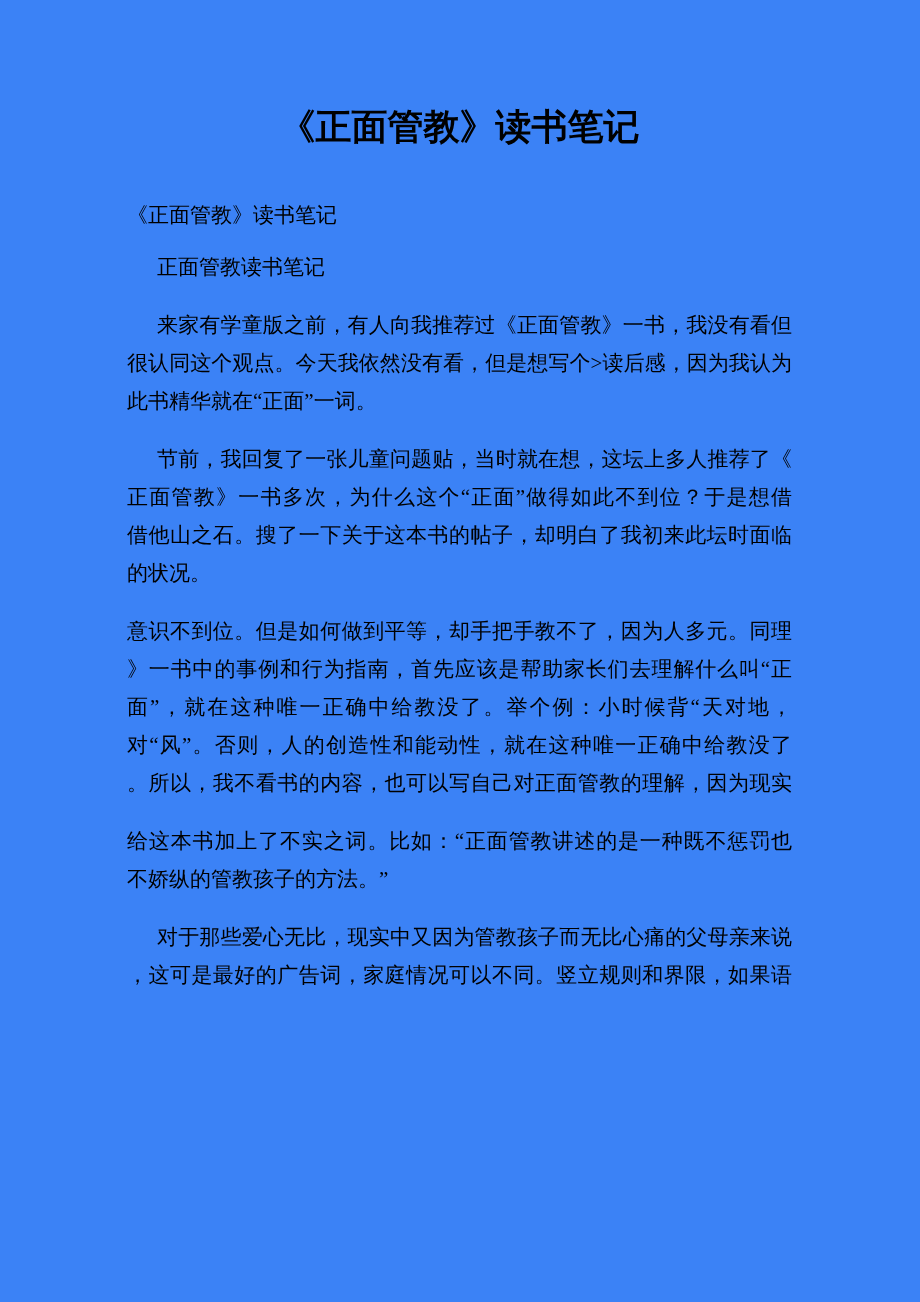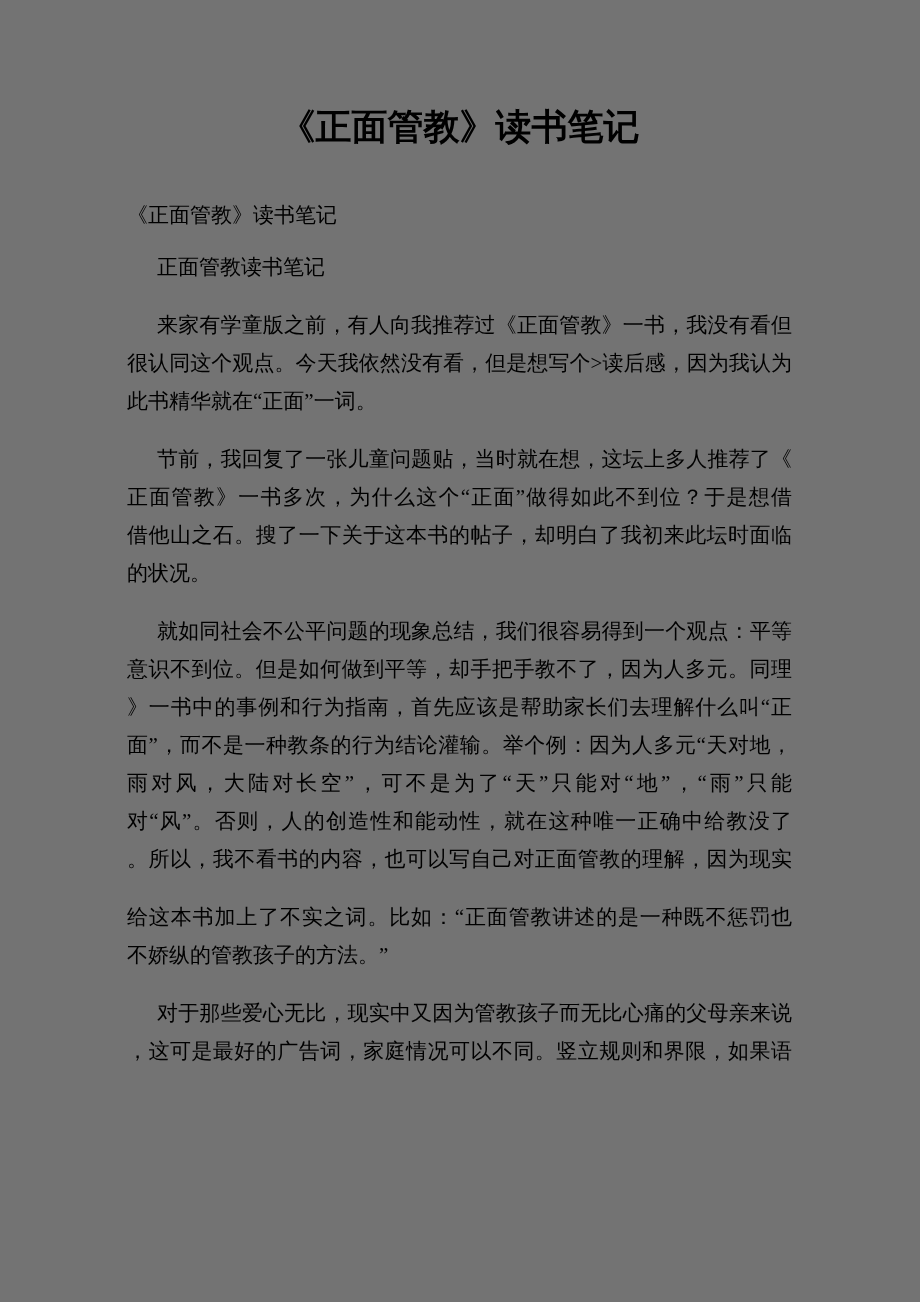--- a/index.html
+++ b/index.html
@@ -4,21 +4,21 @@
 <style>
   html, body {
     margin: 0;
     padding: 0;
     background: #ffffff;
   }
   .page {
     position: relative;
     width: 920px;
     height: 1302px;
-    background: #737373;
+    background: #3b82f6;
     box-sizing: border-box;
     padding: 104px 128px 0 127px;
     overflow: hidden;
     color: #000000;
     font-family: "Liberation Serif", "DejaVu Serif", serif;
   }
   .doc-title {
     margin: 0 0 46px 0;
     font-size: 36px;
     line-height: 46px;
@@ -64,25 +64,23 @@
         <div class="line just">很认同这个观点。今天我依然没有看，但是想写个&gt;读后感，因为我认为</div>
         <div class="line">此书精华就在“正面”一词。</div>
       </div>
       <div class="para">
         <div class="line just ind">节前，我回复了一张儿童问题贴，当时就在想，这坛上多人推荐了《</div>
         <div class="line just">正面管教》一书多次，为什么这个“正面”做得如此不到位？于是想借</div>
         <div class="line just">借他山之石。搜了一下关于这本书的帖子，却明白了我初来此坛时面临</div>
         <div class="line">的状况。</div>
       </div>
       <div class="para">
-        <div class="line just ind">就如同社会不公平问题的现象总结，我们很容易得到一个观点：平等</div>
         <div class="line just">意识不到位。但是如何做到平等，却手把手教不了，因为人多元。同理</div>
         <div class="line just">》一书中的事例和行为指南，首先应该是帮助家长们去理解什么叫“正</div>
-        <div class="line just">面”，而不是一种教条的行为结论灌输。举个例：因为人多元“天对地，</div>
-        <div class="line just">雨对风，大陆对长空”，可不是为了“天”只能对“地”，“雨”只能</div>
+        <div class="line just">面”，就在这种唯一正确中给教没了。举个例：小时候背“天对地，</div>
         <div class="line just">对“风”。否则，人的创造性和能动性，就在这种唯一正确中给教没了</div>
         <div class="line just">。所以，我不看书的内容，也可以写自己对正面管教的理解，因为现实</div>
       </div>
       <div class="para">
         <div class="line just">给这本书加上了不实之词。比如：“正面管教讲述的是一种既不惩罚也</div>
         <div class="line">不娇纵的管教孩子的方法。”</div>
       </div>
       <div class="para">
         <div class="line just ind">对于那些爱心无比，现实中又因为管教孩子而无比心痛的父母亲来说</div>
         <div class="line just">，这可是最好的广告词，家庭情况可以不同。竖立规则和界限，如果语</div>

